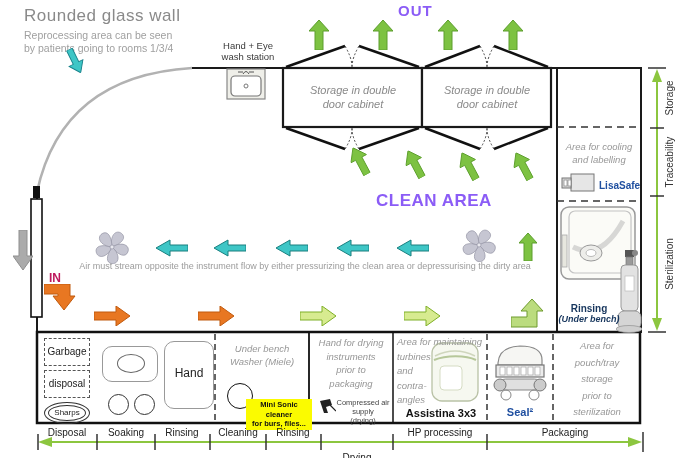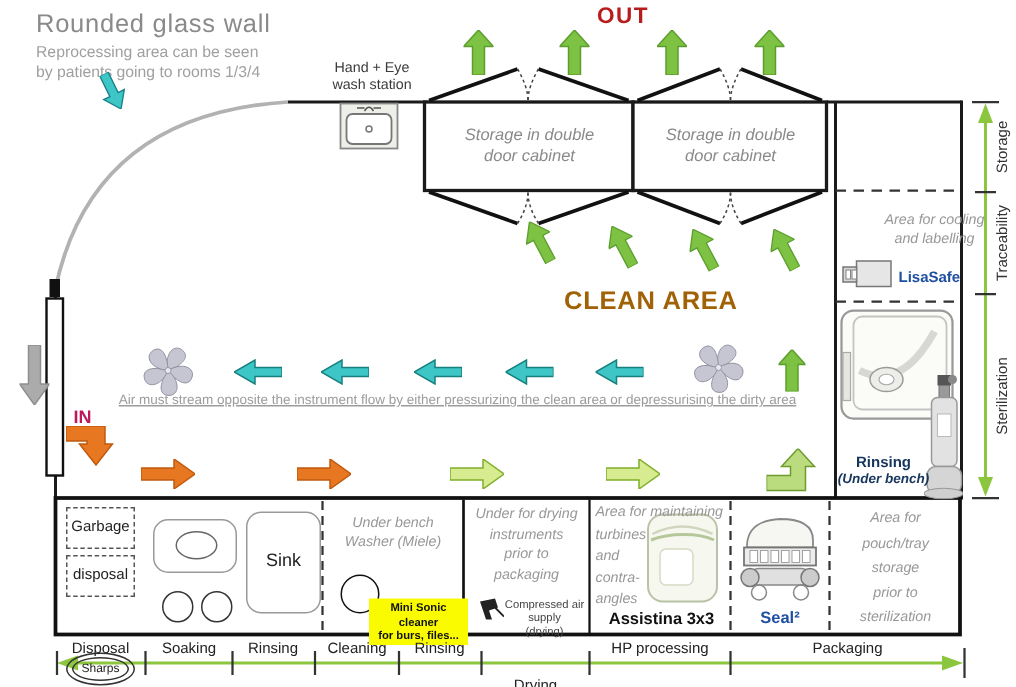--- a/index.html
+++ b/index.html
@@ -6,25 +6,25 @@
   .stage{position:relative;width:677px;height:458px;background:#fff;overflow:hidden;
          font-family:"Liberation Sans","DejaVu Sans",sans-serif;}
   .abs{position:absolute;}
   .layer{position:absolute;left:0;top:0;}
   .ctr{text-align:center;}
   .it{font-style:italic;}
   .h1{font-size:17px;color:#8a8a8a;letter-spacing:.5px;}
   .sub{font-size:10.5px;color:#a0a0a0;line-height:13px;}
   .zone{font-size:17px;font-weight:bold;letter-spacing:.5px;}
   .dirty{color:#e8211d;}
-  .clean{color:#a16207;}
-  .out{font-size:15px;font-weight:bold;color:#b91c1c;letter-spacing:1px;}
+  .clean{color:#8b5cf6;}
+  .out{font-size:15px;font-weight:bold;color:#8b5cf6;letter-spacing:1px;}
   .in{font-size:12px;font-weight:bold;color:#be185d;}
   .cablbl{font-size:11px;line-height:14px;color:#8a8a8a;font-style:italic;}
-  .note{font-size:9px;color:#9c9c9c;text-decoration:underline;}
+  .note{font-size:9px;color:#9c9c9c;}
   .small-it{font-size:9.5px;line-height:13px;color:#979797;font-style:italic;}
   .blue{color:#1f4fa0;}
   .prod{font-size:10px;font-weight:bold;}
   .vlab{position:absolute;transform:translate(-50%,-50%) rotate(-90deg);font-size:10px;color:#333;white-space:nowrap;}
   .axlbl{position:absolute;font-size:10px;color:#222;text-align:center;width:80px;}
   .dashedbox{border:1.4px dashed #555;}
   .ylabel{background:#fbfb00;color:#111;font-size:7.5px;font-weight:bold;line-height:9.5px;text-align:center;padding:1px 2px;}
 </style>
 </head>
 <body>
@@ -230,21 +230,21 @@
   <svg class="abs" style="left:300px;top:306px;" width="36" height="20" viewBox="0 0 36 20">
       <polygon points="0,6 22,6 22,0 36,10 22,20 22,14 0,14" fill="#d7eb90" stroke="#7faf28"></polygon>
     </svg>
   <svg class="abs" style="left:404px;top:306px;" width="36" height="20" viewBox="0 0 36 20">
       <polygon points="0,6 22,6 22,0 36,10 22,20 22,14 0,14" fill="#d7eb90" stroke="#7faf28"></polygon>
     </svg>
   <svg class="abs" style="left:511px;top:299px;" width="34" height="30" viewBox="0 0 34 30">
       <polygon points="0,18 16,18 16,12 10,12 21,0 32,12 26,12 26,28 0,28" fill="#bbdc7e" stroke="#6e9b2e"></polygon>
     </svg>
 
-  <div class="abs small-it ctr" style="left:559px;top:140px;width:80px;margin-left:24px;">
+  <div class="abs small-it ctr" style="left:559px;top:140px;width:80px;">
     <div>Area for cooling</div>
     <div>and labelling</div>
   </div>
   <svg class="abs" style="left:561px;top:171px;" width="34" height="24" viewBox="0 0 34 24">
     <rect x="10" y="3" width="23" height="17" fill="#e6e6e6" stroke="#777" stroke-width="1"></rect>
     <rect x="1" y="7" width="9" height="10" fill="#d7d7d7" stroke="#777" stroke-width="1"></rect>
     <rect x="3" y="9" width="3" height="6" fill="#fff" stroke="#888" stroke-width="0.7"></rect>
     <rect x="7" y="9" width="3" height="6" fill="#fff" stroke="#888" stroke-width="0.7"></rect>
   </svg>
   <div class="abs prod blue" style="left:599px;top:180px;">LisaSafe</div>
@@ -268,43 +268,43 @@
   </svg>
   <div class="abs prod ctr" style="left:556px;top:303px;width:66px;color:#17365d;">Rinsing</div>
   <div class="abs ctr it" style="left:552px;top:314px;width:74px;font-size:9px;font-weight:bold;color:#17365d;">(Under bench)</div>
 
   <div class="vlab" style="left:669px;top:98px;">Storage</div>
   <div class="vlab" style="left:669px;top:162px;">Traceability</div>
   <div class="vlab" style="left:669px;top:264px;">Sterilization</div>
 
   <div class="abs dashedbox ctr" style="left:44px;top:338px;width:44px;height:26px;line-height:26px;font-size:10px;color:#222;">Garbage</div>
   <div class="abs dashedbox ctr" style="left:44px;top:370px;width:44px;height:26px;line-height:26px;font-size:10px;color:#222;">disposal</div>
-  <div class="abs" style="left:44px;top:402px;width:44px;height:20px;border:1px solid #333;border-radius:50%;margin-top:33px;">
+  <div class="abs" style="left:44px;top:402px;width:44px;height:20px;border:1px solid #333;border-radius:50%;">
     <div class="abs ctr" style="left:3px;top:2px;width:36px;height:14px;border:1px solid #333;border-radius:50%;font-size:8px;line-height:14px;color:#222;">Sharps</div>
   </div>
   <div class="abs" style="left:102px;top:346px;width:54px;height:34px;border:1.5px solid #999;border-radius:10px;"></div>
   <div class="abs" style="left:117px;top:354px;width:26px;height:17px;border:1.5px solid #666;border-radius:50%;"></div>
   <div class="abs" style="left:108px;top:394px;width:19px;height:19px;border:1.5px solid #333;border-radius:50%;"></div>
   <div class="abs" style="left:134px;top:394px;width:19px;height:19px;border:1.5px solid #333;border-radius:50%;"></div>
   <div class="abs" style="left:164px;top:341px;width:48px;height:66px;border:1.5px solid #999;border-radius:10px;">
-    <div class="abs ctr" style="left:0;top:24px;width:48px;font-size:12px;color:#222;">Sink</div>
+    <div class="abs ctr" style="left:0;top:24px;width:48px;font-size:12px;color:#222;">Hand</div>
   </div>
 
   <div class="abs small-it ctr" style="left:216px;top:342px;width:92px;">
     <div>Under bench</div>
     <div>Washer (Miele)</div>
   </div>
   <div class="abs" style="left:227px;top:383px;width:24px;height:24px;border:1.8px solid #111;border-radius:50%;"></div>
   <div class="abs ylabel" style="left:246px;top:399px;width:62px;">
     <div>Mini Sonic cleaner</div>
     <div>for burs, files...</div>
   </div>
 
   <div class="abs small-it ctr" style="left:311px;top:336px;width:80px;line-height:13.5px;">
-    <div>Under for drying</div>
+    <div>Hand for drying</div>
     <div>instruments</div>
     <div>prior to</div>
     <div>packaging</div>
   </div>
   <svg class="abs" style="left:318px;top:397px;" width="18" height="18" viewBox="0 0 18 18">
     <polygon points="2,4 12,2 14,8 8,10 10,16 6,16 4,10" fill="#222"></polygon>
     <line x1="12" y1="8" x2="18" y2="14" stroke="#222" stroke-width="1.2"></line>
   </svg>
   <div class="abs ctr" style="left:334px;top:398px;width:58px;font-size:7.5px;line-height:9px;color:#444;text-align:center;">
     <div>Compressed air supply</div>

